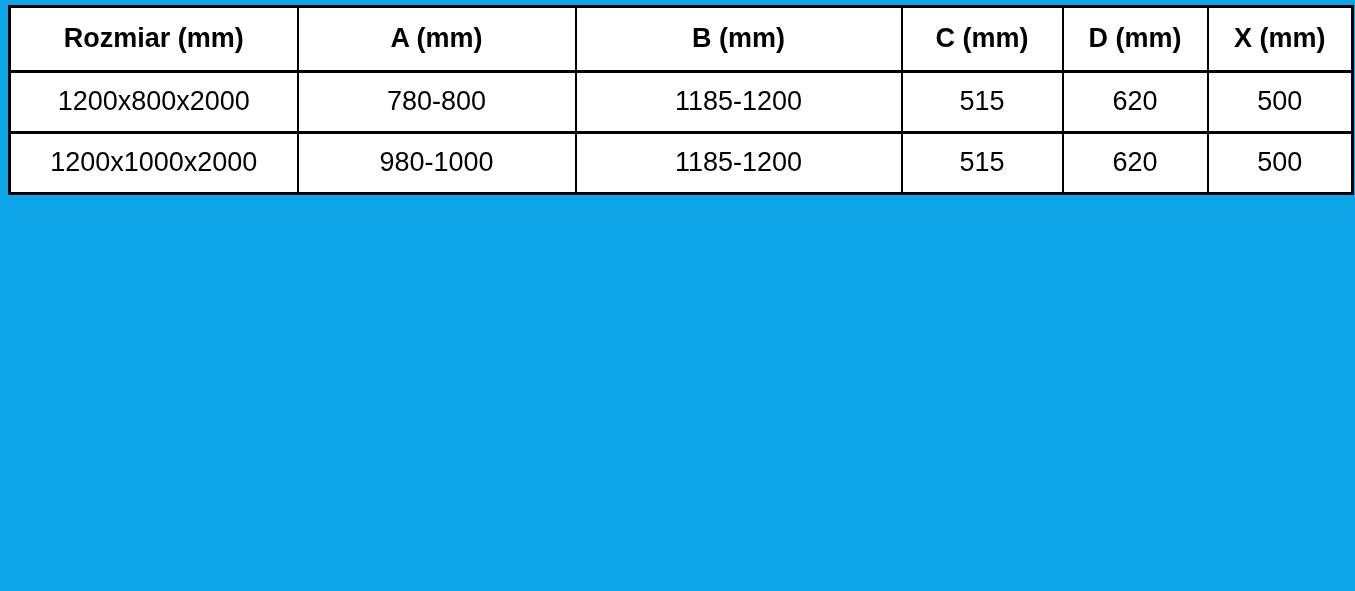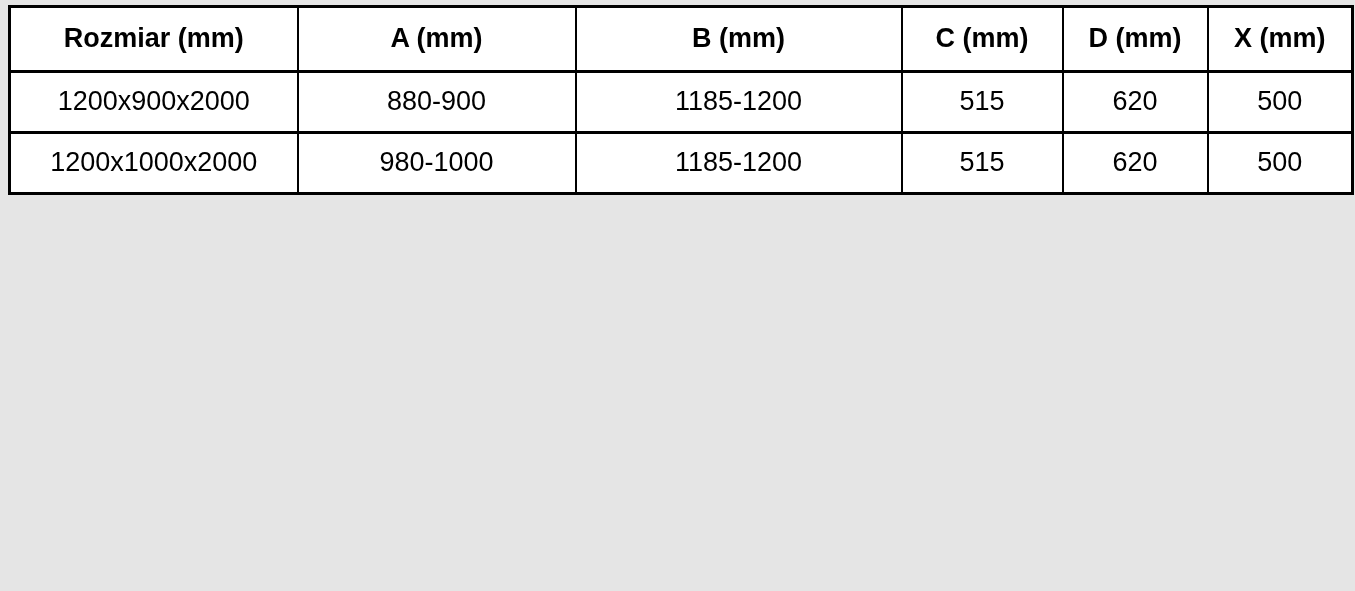--- a/index.html
+++ b/index.html
@@ -5,21 +5,21 @@
   html, body {
     margin: 0;
     padding: 0;
     background: #ffffff;
     font-family: "Liberation Sans", "DejaVu Sans", sans-serif;
   }
   .canvas {
     position: relative;
     width: 1355px;
     height: 591px;
-    background: #e5e5e5;
+    background: #0ea5e9;
     overflow: hidden;
   }
   table.size-table {
     position: absolute;
     left: 8px;
     top: 5px;
     width: 1343px;
     border-collapse: collapse;
     table-layout: fixed;
     border: 3px solid #000000;
@@ -73,22 +73,22 @@
         <th>Rozmiar (mm)</th>
         <th>A (mm)</th>
         <th>B (mm)</th>
         <th>C (mm)</th>
         <th>D (mm)</th>
         <th>X (mm)</th>
       </tr>
     </thead>
     <tbody>
       <tr>
-        <td>1200x900x2000</td>
-        <td>880-900</td>
+        <td>1200x800x2000</td>
+        <td>780-800</td>
         <td>1185-1200</td>
         <td>515</td>
         <td>620</td>
         <td>500</td>
       </tr>
       <tr>
         <td>1200x1000x2000</td>
         <td>980-1000</td>
         <td>1185-1200</td>
         <td>515</td>

